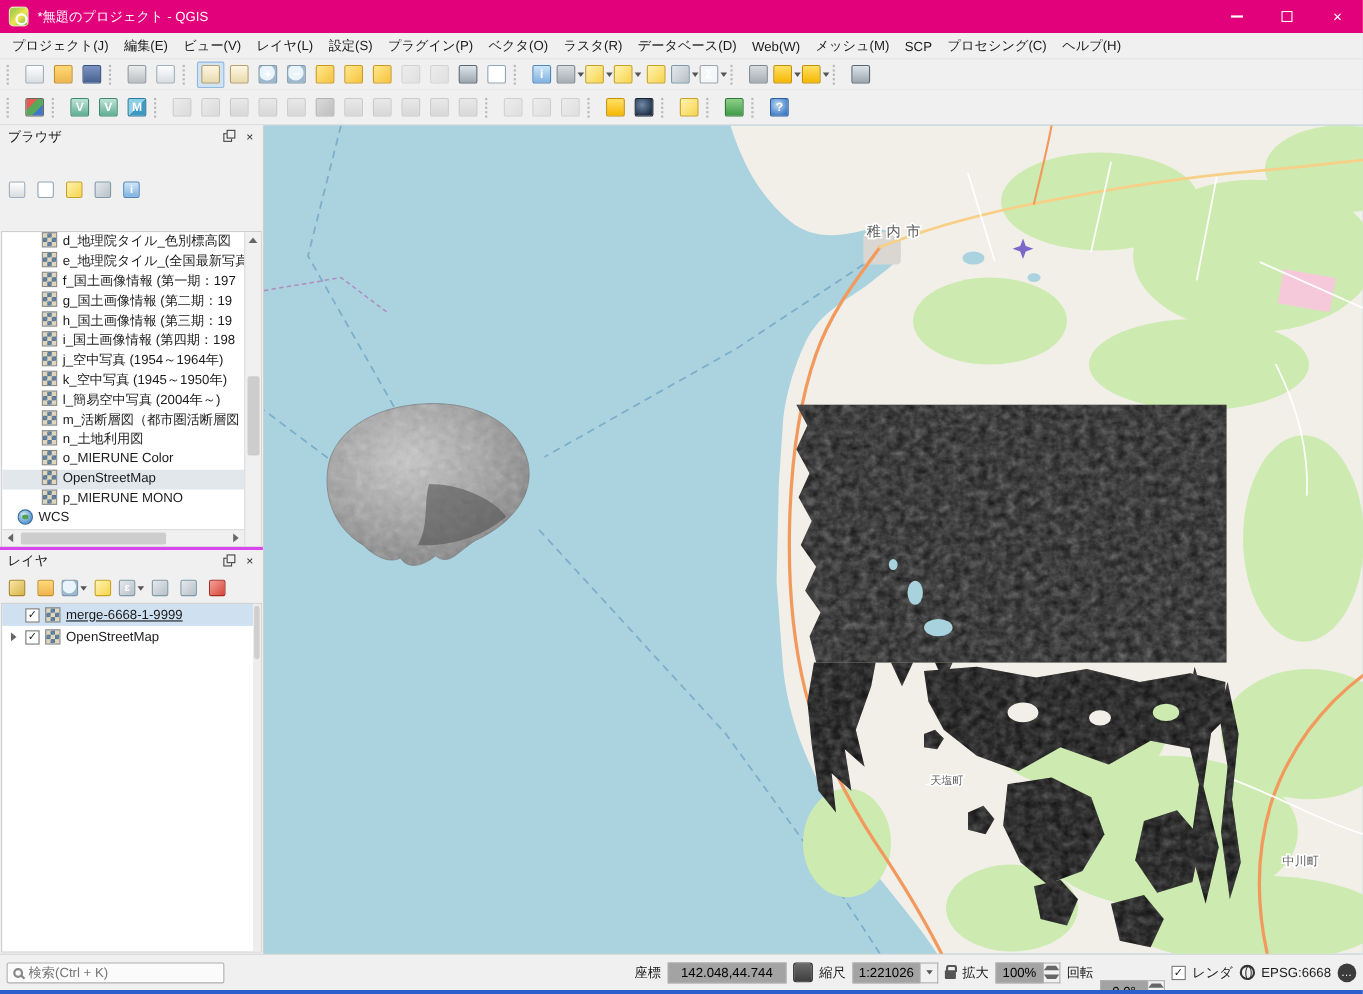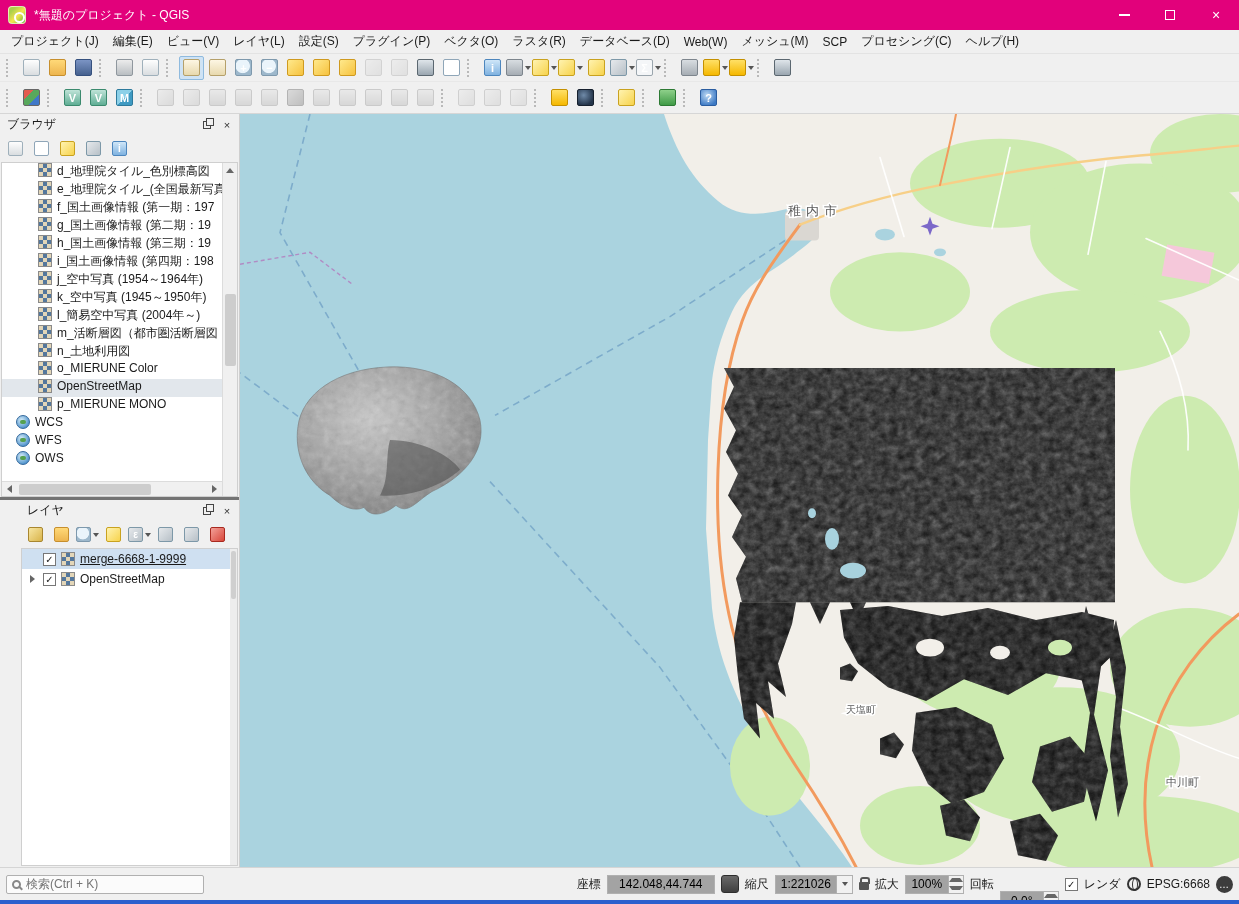--- a/index.html
+++ b/index.html
@@ -56,22 +56,22 @@
   .ic-warn   { background:linear-gradient(180deg,#ffe066,#f5b800); border:1px solid #c49000; }
   .ic-globed { background:radial-gradient(circle at 38% 35%,#6f8aa8,#23344a 75%); border-radius:50%; border:1px solid #16202e; }
   .ic-book   { background:linear-gradient(180deg,#8ed08a,#3f9a46); border:1px solid #2d7a34; }
   .ic-help   { background:radial-gradient(circle at 40% 35%,#bcd9f4,#3c79c4 80%); border-radius:50%; border:1px solid #2a5da0; color:#fff; }
   .ic-red    { background:linear-gradient(135deg,#f3a29a,#d8463a); border:1px solid #a8291f; }
 
   
   .main { flex:1; display:flex; min-height:0; }
   .dock { width:240px; flex:0 0 240px; display:flex; flex-direction:column; background:#f0f0f0; border-right:1px solid #cfcfcf; }
   .panel { display:flex; flex-direction:column; min-height:0; }
-  #browser-panel { height:386px; flex:0 0 386px; border-bottom:3px solid #737373; }
-  #layers-panel { flex:1;margin-left:20px; }
+  #browser-panel { height:386px; flex:0 0 386px; border-bottom:3px solid #d946ef;gap:24px; }
+  #layers-panel { flex:1; }
   .panel-header { height:21px; display:flex; align-items:center; padding:0 4px 0 7px; flex:0 0 auto; }
   .panel-hbtns { margin-left:auto; display:flex; gap:4px; align-items:center; }
   .phb { width:16px; height:15px; display:flex; align-items:center; justify-content:center; font-size:11px; color:#333; }
   .float-ic { width:8px; height:8px; border:1px solid #444; position:relative; }
   .float-ic::after { content:""; position:absolute; right:-4px; top:-4px; width:6px; height:6px; border:1px solid #444; background:#f0f0f0; }
   .panel-toolbar { height:27px; display:flex; align-items:center; gap:3px; padding:0 4px; flex:0 0 auto; }
   .pti { width:23px; height:22px; display:flex; align-items:center; justify-content:center; }
   .pti > i { width:15px; height:15px; border-radius:2px; display:flex; align-items:center; justify-content:center; font-size:10px; font-weight:bold; font-style:normal; color:#fff; }
 
   .tree-wrap { flex:1; display:flex; min-height:0; margin:0 1px; border:1px solid #cfcfcf; background:#fff; }

